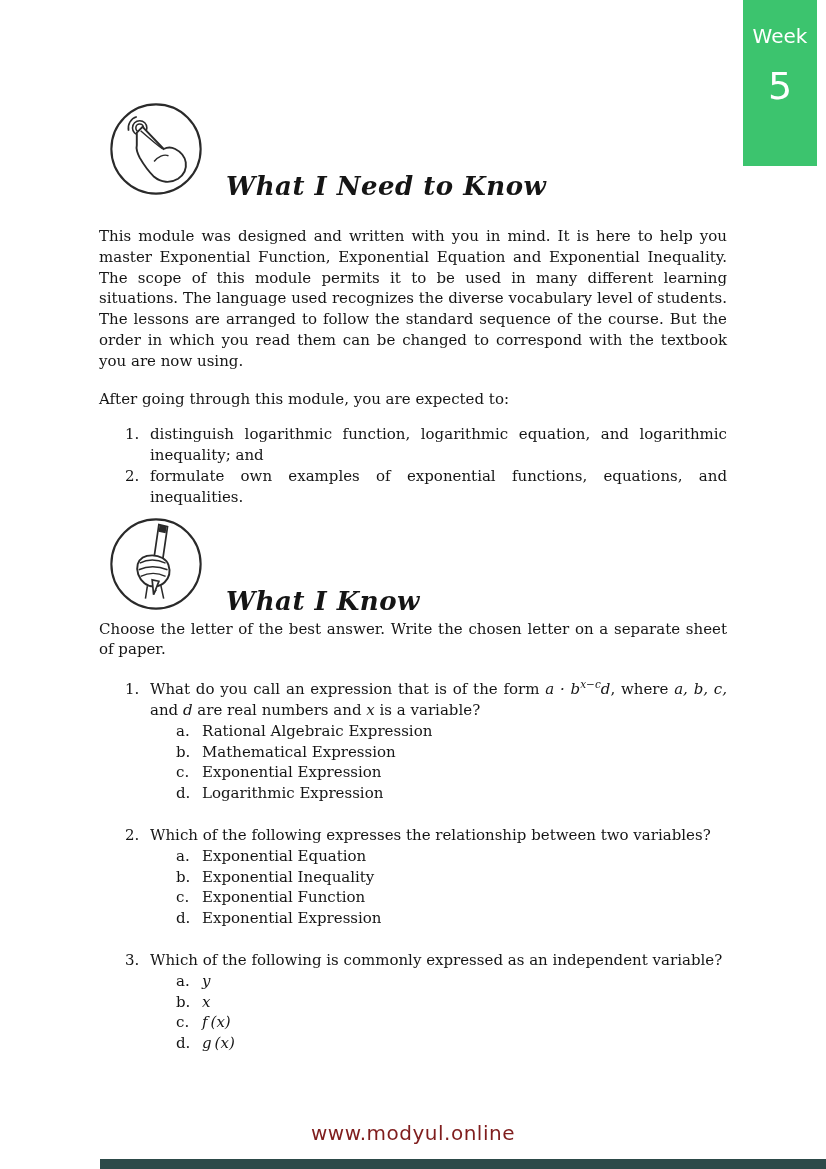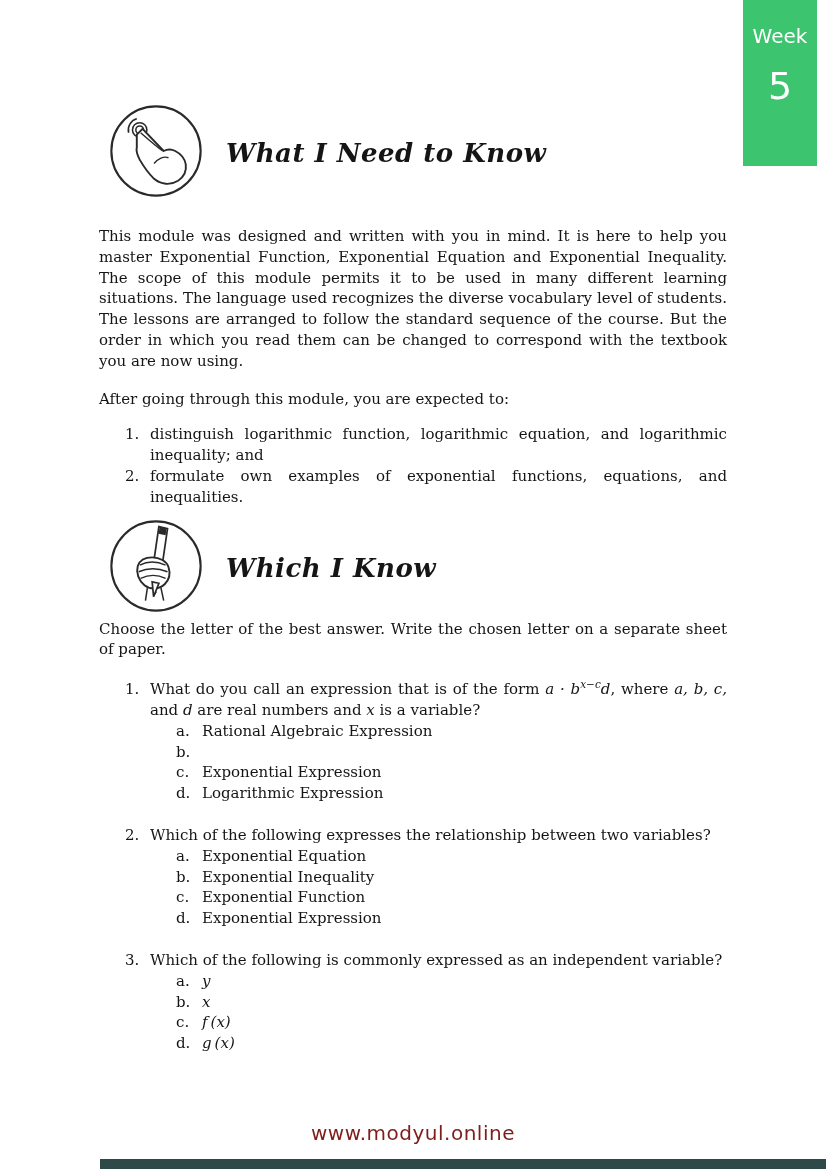--- a/index.html
+++ b/index.html
@@ -15,21 +15,21 @@
   .week-badge{
     position:absolute;left:743px;top:0;width:74px;height:166px;
     background:#3cc46e;color:#ffffff;text-align:center;
     font-family:"DejaVu Sans", sans-serif;
   }
   .week-label{margin-top:24px;font-size:20px;}
   .week-number{margin-top:16px;font-size:38px;}
 
   
   .content{padding:105px 99px 0 99px;}
-  .section-header{display:flex;align-items:center;height:96px;margin-left:9px;}
+  .section-header{display:flex;align-items:flex-end;height:96px;margin-left:9px;}
   .hdr-icon{flex:none;}
   .hdr-title{
     margin-left:22px;font-size:26px;font-weight:bold;font-style:italic;
     letter-spacing:0.5px;white-space:nowrap;
   }
   .body-text{font-size:15px;line-height:20.8px;}
   .intro{margin-top:25px;text-align:justify;}
   .objectives-intro{margin-top:17px;}
   .objectives{margin-top:9px;}
   .obj-row{display:flex;}
@@ -113,38 +113,39 @@
           <path d="M53.8 9.2 L61.2 10.8 L60 18 L52.6 16.4 Z" fill="#2a2a2a"></path>
           <path class="ink" d="M31 50 C33 44 39 41 46 41 C54 41 61 45 63 51 C65 57 64 64 59 69 C54 74 44 75 38 70 C32 65 29 57 31 50 Z" fill="#ffffff" stroke-width="2"></path>
           <path class="ink" d="M33 49 C41 45 51 45 60 49" fill="none" stroke-width="1.5"></path>
           <path class="ink" d="M32 56 C41 52 52 52 62 56" fill="none" stroke-width="1.5"></path>
           <path class="ink" d="M34 63 C42 59 52 59 60 63" fill="none" stroke-width="1.5"></path>
           <path class="ink" d="M53 68 L46 66.5 L47.5 82 Z" fill="#ffffff" stroke-width="1.8"></path>
           <path d="M49.5 76.5 L47.5 82 L51 77.2 Z" fill="#2a2a2a"></path>
           <path class="ink" d="M41 73 L39 86 M55 72 L58 86" fill="none" stroke-width="1.6"></path>
         </svg>
       </span>
-      <span class="hdr-title">Which I Know</span>
+      <span class="hdr-title">What I Know</span>
     </div>
 
     <p class="body-text instructions">Choose the letter of the best answer. Write the chosen letter on a separate sheet of paper.</p>
 
     <div class="questions body-text">
         <div class="question">
           <div class="q-prompt">
             <span class="q-num">1.</span>
             <span class="q-text"><span>What do you call an expression that is of the form </span><span class="it">a · b</span><sup class="it">x−c</sup><span class="it">d</span><span>, where </span><span class="it">a, b, c,</span><span> and </span><span class="it">d</span><span> are real numbers and </span><span class="it">x</span><span> is a variable?</span></span>
           </div>
           <div class="q-options">
             <div class="q-option">
               <span class="opt-letter">a.</span>
               <span class="opt-text"><span>Rational Algebraic Expression</span></span>
             </div>
             <div class="q-option">
               <span class="opt-letter">b.</span>
+              <span class="opt-text"><span>Mathematical Expression</span></span>
             </div>
             <div class="q-option">
               <span class="opt-letter">c.</span>
               <span class="opt-text"><span>Exponential Expression</span></span>
             </div>
             <div class="q-option">
               <span class="opt-letter">d.</span>
               <span class="opt-text"><span>Logarithmic Expression</span></span>
             </div>
           </div>

